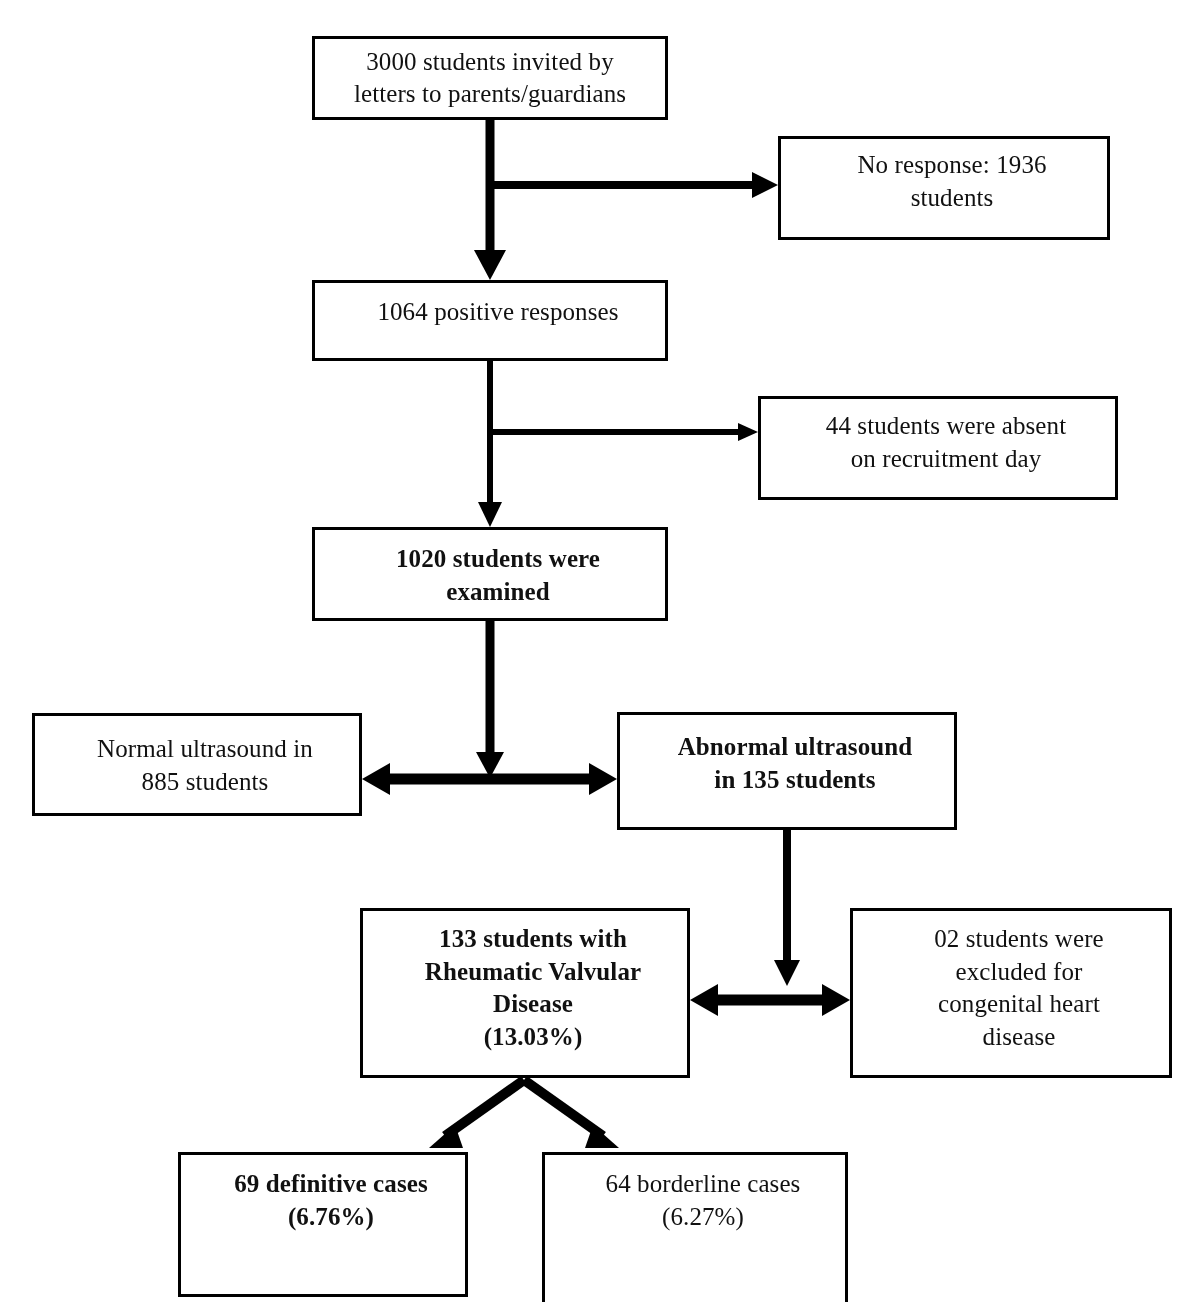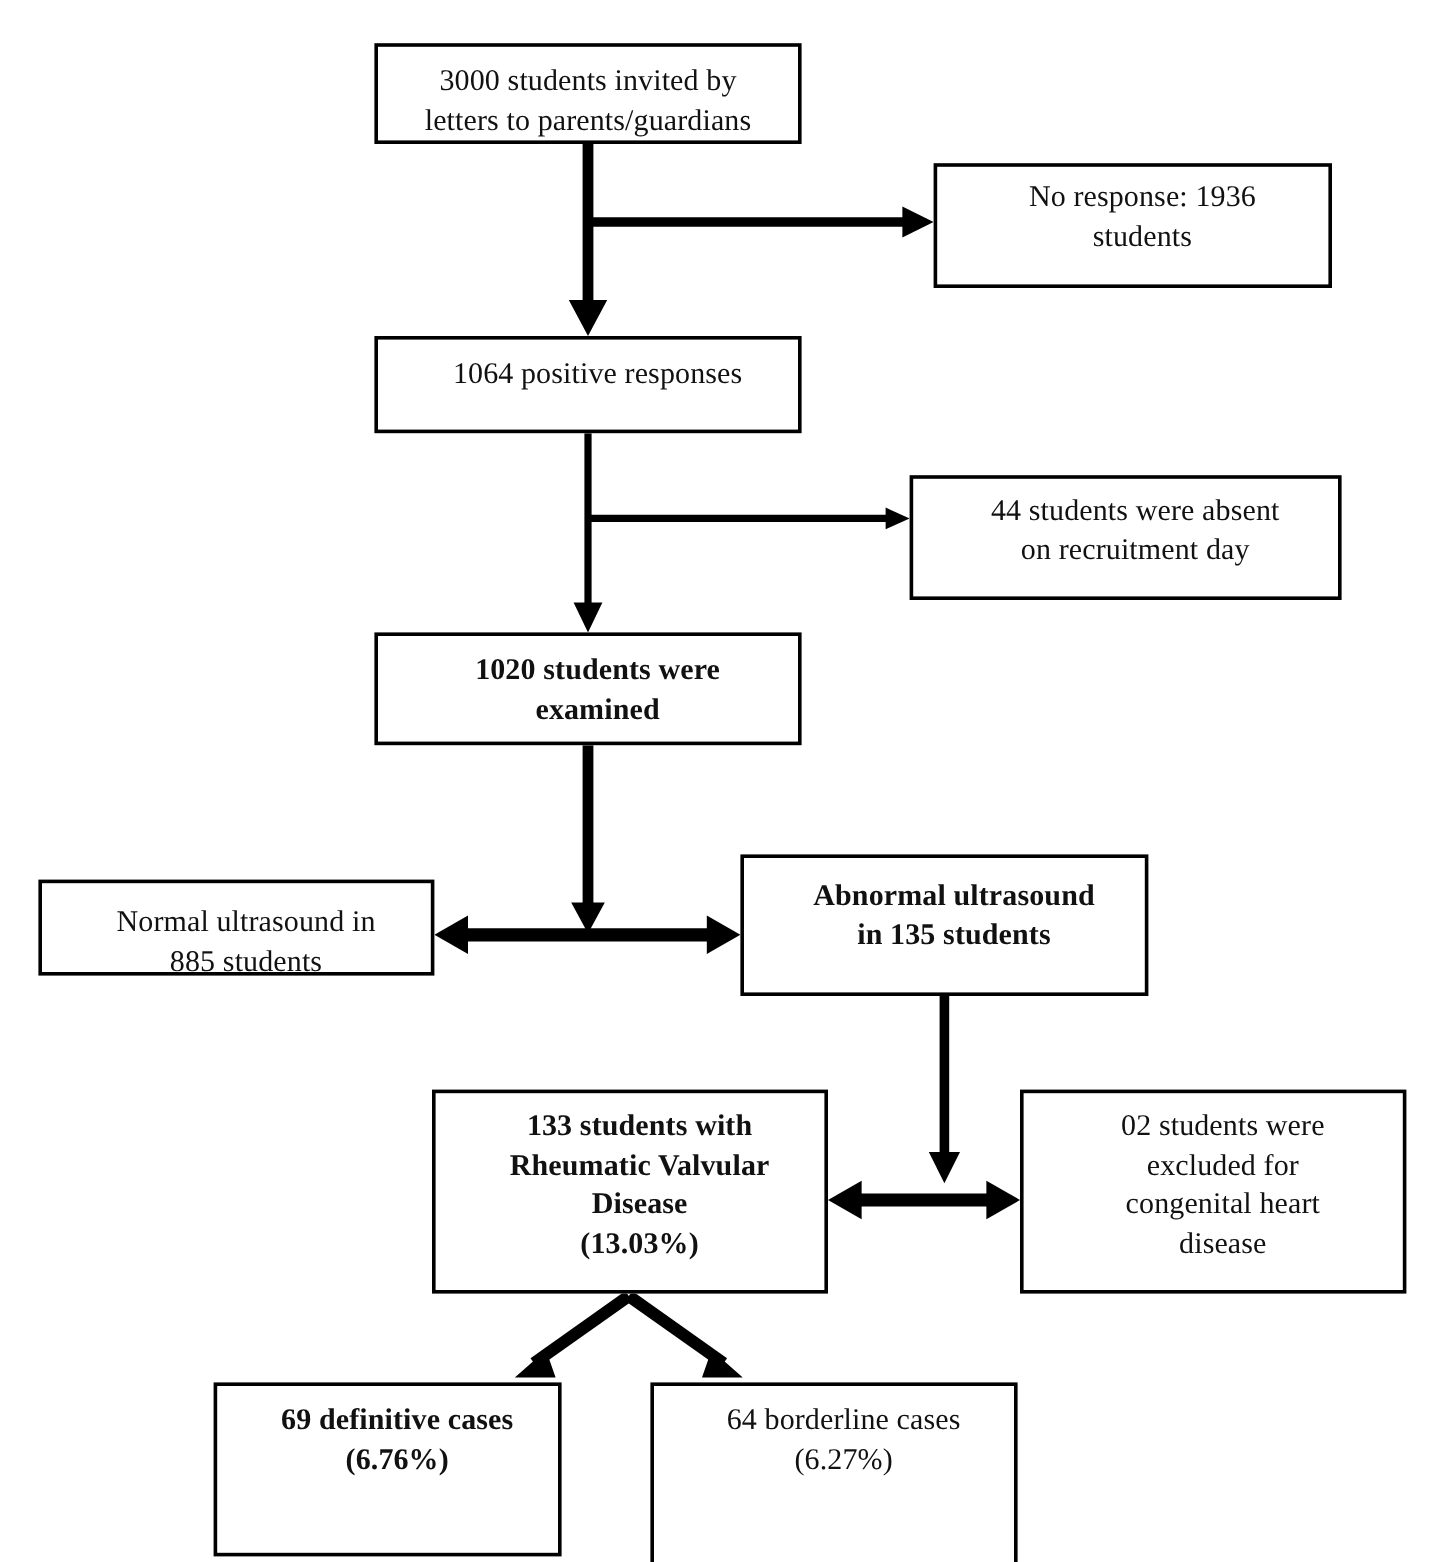--- a/index.html
+++ b/index.html
@@ -40,21 +40,21 @@
     letter-spacing: 0.1px;
   }
   .node-box .node-text {
     display: block;
     width: 100%;
     padding: 0 6px;
     box-sizing: border-box;
     white-space: pre-line;
   }
   .align-top { align-items: flex-start; padding-left: 16px; }
-  .align-center { align-items: flex-end; }
+  .align-center { align-items: center; }
   .w-regular { font-weight: normal; }
   .w-bold { font-weight: bold; text-align: center; }
 </style>
 </head>
 <body>
 
 <div id="flowchart-root">
 
   <svg class="flow-svg" viewBox="0 0 1200 1302" xmlns="http://www.w3.org/2000/svg">
 
@@ -123,21 +123,21 @@
   <div class="node-box align-top w-regular" style="left:758px; top:396px; width:360px; height:104px; font-size:25px; padding-top:11px;">
     <span class="node-text">44 students were absent
 on recruitment day</span>
   </div>
 
   <div class="node-box align-top w-bold" style="left:312px; top:527px; width:356px; height:94px; font-size:25px; padding-top:13px;">
     <span class="node-text">1020 students were
 examined</span>
   </div>
 
-  <div class="node-box align-top w-regular" style="left:32px; top:713px; width:330px; height:80px; font-size:25px; padding-top:17px;margin-top:20px;">
+  <div class="node-box align-top w-regular" style="left:32px; top:713px; width:330px; height:103px; font-size:25px; padding-top:17px;">
     <span class="node-text">Normal ultrasound in
 885 students</span>
   </div>
 
   <div class="node-box align-top w-bold" style="left:617px; top:712px; width:340px; height:118px; font-size:25px; padding-top:16px;">
     <span class="node-text">Abnormal ultrasound
 in 135 students</span>
   </div>
 
   <div class="node-box align-top w-bold" style="left:360px; top:908px; width:330px; height:170px; font-size:25px; padding-top:12px;">

